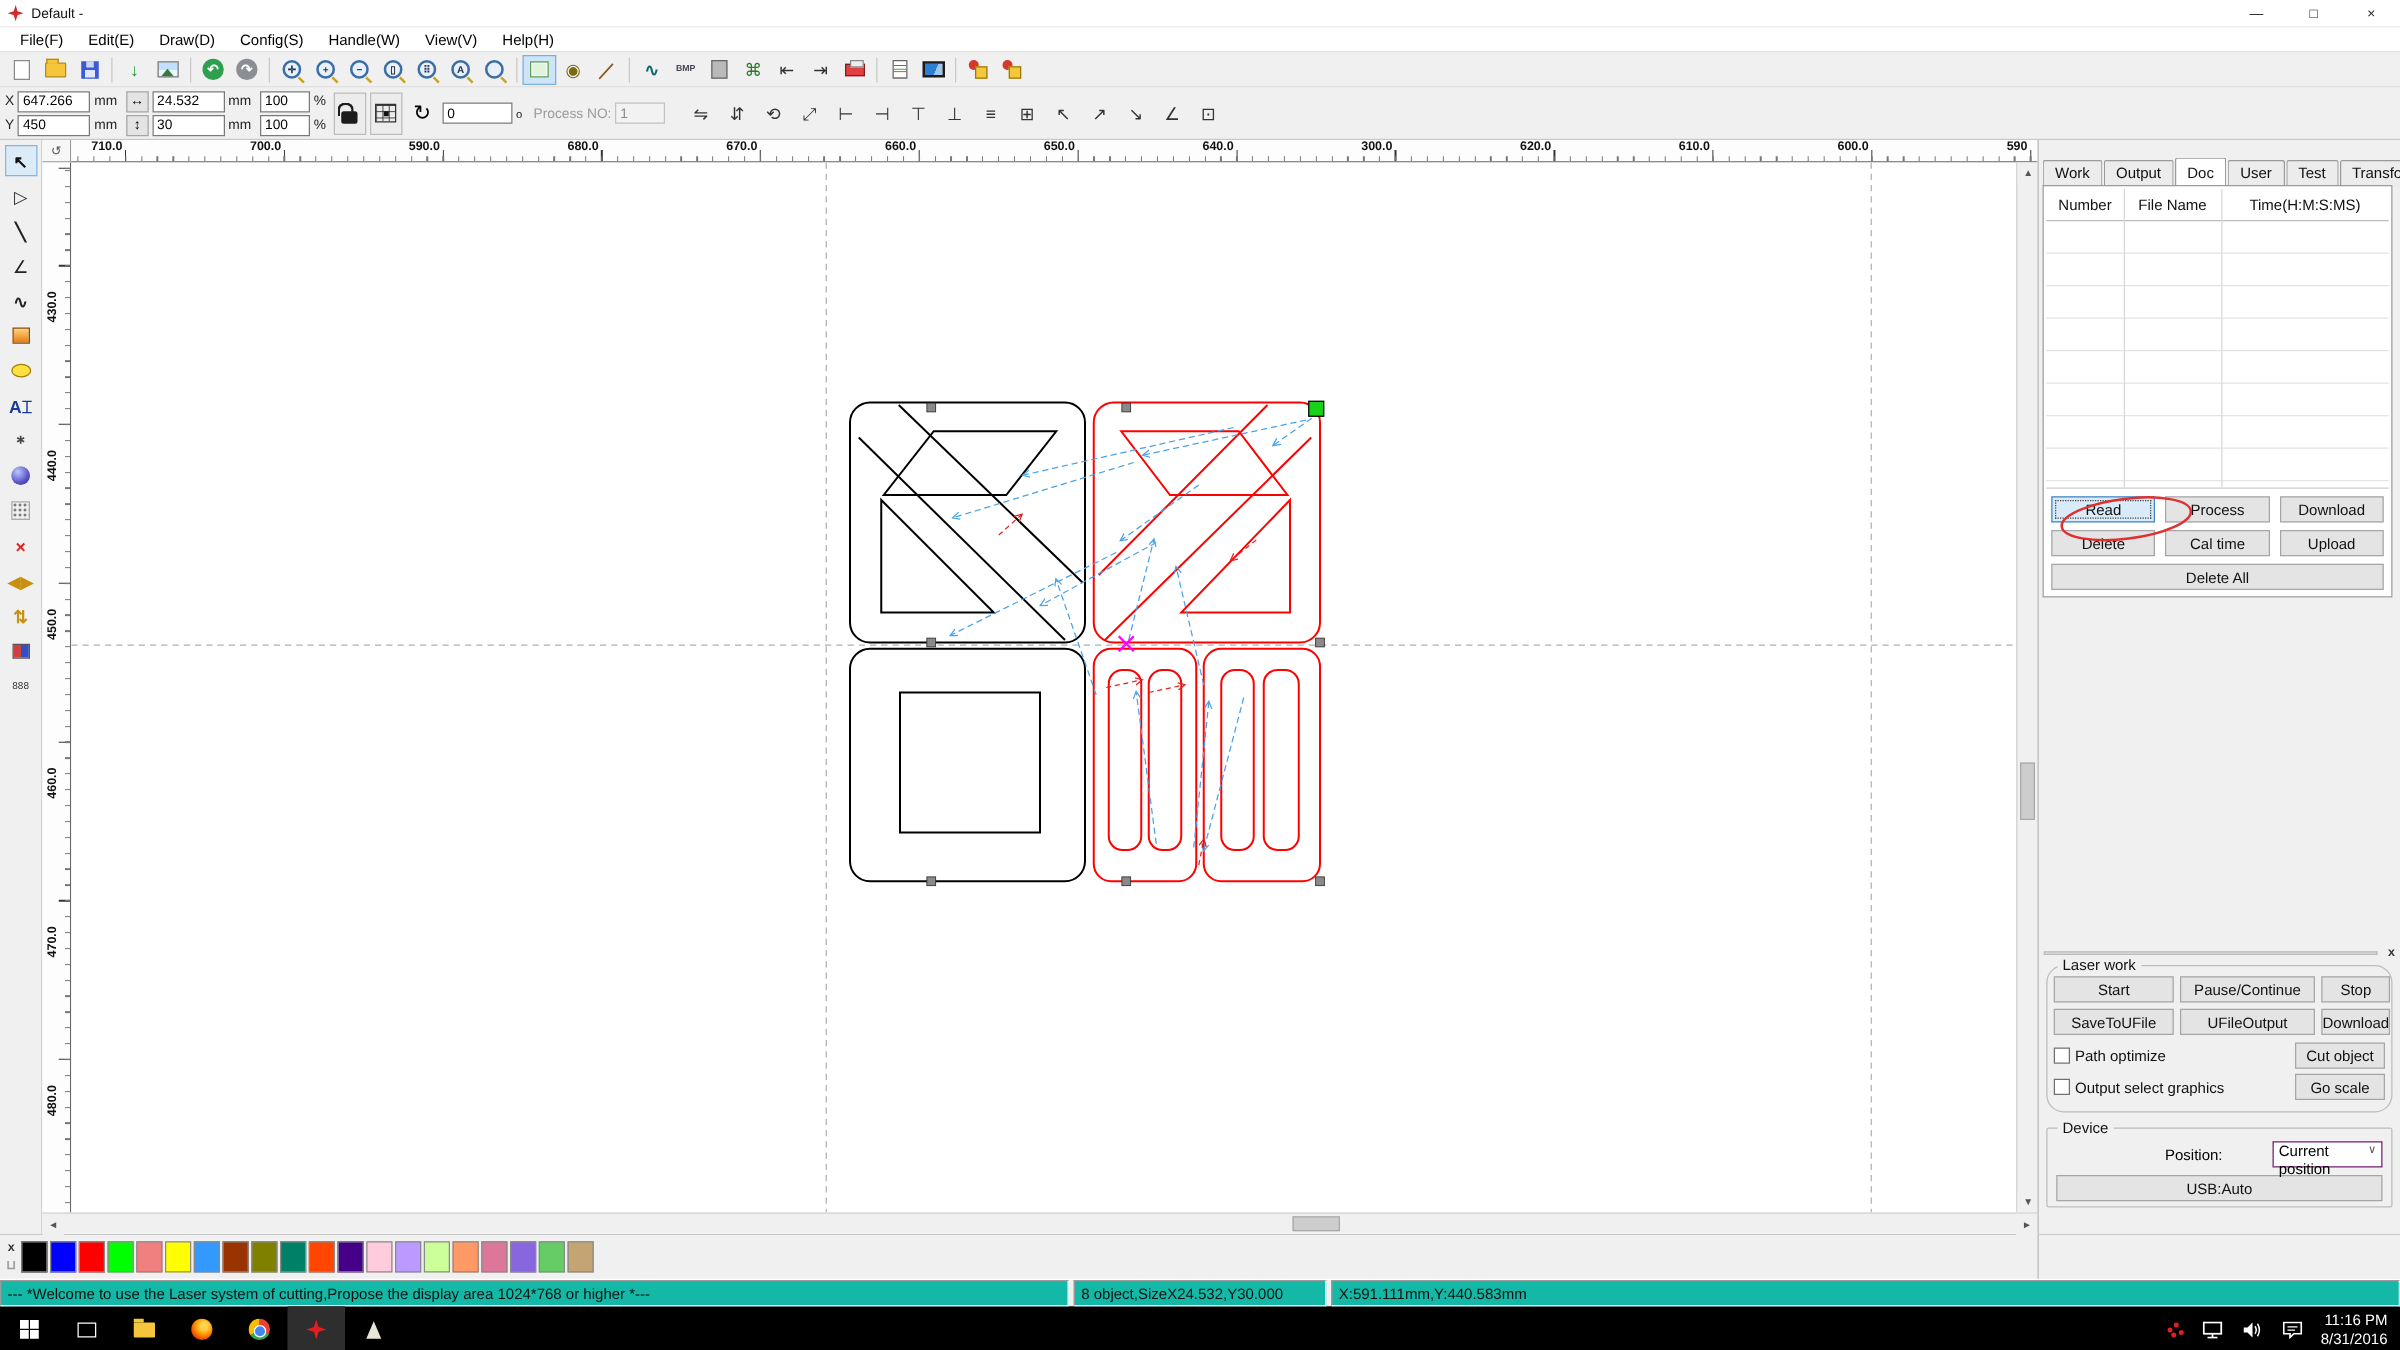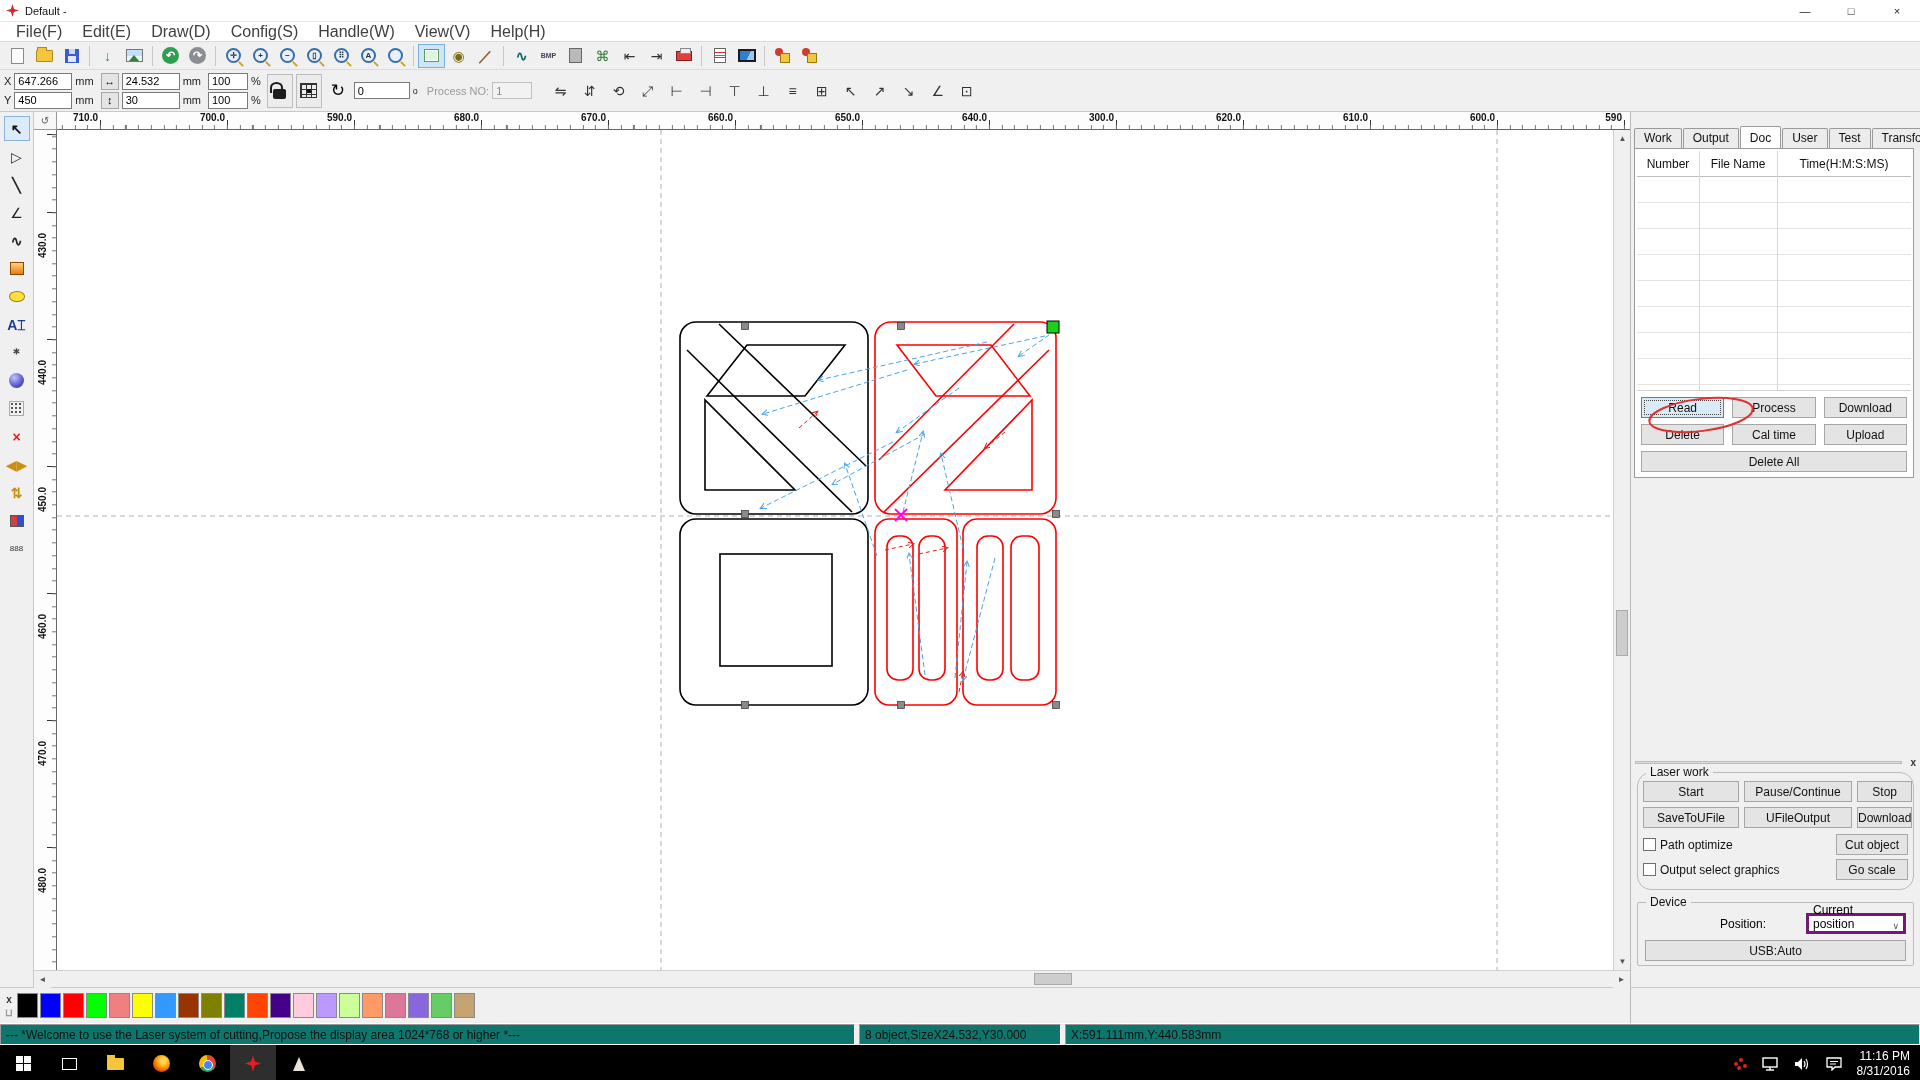--- a/index.html
+++ b/index.html
@@ -10,21 +10,21 @@
   .titlebar { height:22px; background:#fff; display:flex; align-items:center; border-bottom:1px solid #e6e6e6; }
   .app-logo { width:13px; height:13px; margin:0 6px 0 6px; background:#d42a2a;
     clip-path:polygon(50% 0,62% 38%,100% 50%,62% 62%,50% 100%,38% 62%,0 50%,38% 38%); }
   .title-text { font-size:11px; color:#111; }
   .win-controls { margin-left:auto; display:flex; height:22px; }
   .win-btn { width:46px; height:22px; display:flex; align-items:center; justify-content:center;
     font-size:11px; color:#222; cursor:default; }
 
   
   .menubar { height:20px; background:#fff; display:flex; align-items:center; padding-left:6px; border-bottom:1px solid #d9d9d9; }
-  .menu-item { padding:2px 10px; color:#404040; font-size:16px; }
+  .menu-item { padding:2px 10px; color:#000000; font-size:12px; }
 
   
   .toolbar1 { height:28px; background:#f0f0f0; display:flex; align-items:center; padding-left:4px; border-bottom:1px solid #dcdcdc; }
   .tbtn { width:27px; height:24px; display:flex; align-items:center; justify-content:center; border:1px solid transparent; position:relative; }
   .tbtn.active { background:#cfe4f7; border:1px solid #7ab0e0; }
   .tsep { width:1px; height:20px; background:#c8c8c8; margin:0 4px; }
   .glyph { font-size:14px; line-height:1; }
 
   .i-page{width:13px;height:16px;background:#fff;border:1px solid #8a8a8a;}
   .i-folder{width:17px;height:12px;background:#f5c63c;border:1px solid #b08a20;border-radius:1px;position:relative;}
@@ -122,34 +122,34 @@
   .pbtn.read { background:#d9eaf8; border:1px solid #3f85c8; outline:1px dotted #444; outline-offset:-4px; }
   .annot { position:absolute; pointer-events:none; }
 
   .groupbox { position:absolute; left:6px; width:277px; border:1px solid #bcbcbc; border-radius:2px; padding:8px 5px 6px; }
   .groupbox .gb-label { position:absolute; top:-8px; left:8px; background:#f0f0f0; padding:0 4px; font-size:12px; color:#111; }
   .lw-grid { display:grid; grid-template-columns:96px 108px 1fr; gap:5px; }
   .lw-bottom { display:grid; grid-template-columns:1fr 72px; gap:4px 6px; margin-top:6px; align-items:center; }
   .chk { display:flex; align-items:center; gap:4px; font-size:12px; color:#111; }
   .chk .box { width:13px; height:13px; background:#fff; border:1px solid #707070; }
   .dev-row { display:flex; align-items:center; justify-content:flex-end; gap:10px; margin:2px 2px 6px; }
-  .dropdown { width:100px; height:21px; background:#fff; border:3px solid #701a75; display:flex; align-items:flex-end; justify-content:space-between; padding:0 4px; font-size:12px; }
+  .dropdown { width:88px; height:21px; background:#fff; border:1px solid #701a75; display:flex; align-items:flex-start; justify-content:space-between; padding:0 4px; font-size:12px; }
   .panel-x { position:absolute; right:4px; top:645px; font-size:10px; font-weight:bold; color:#333; }
   .panel-sliver { position:absolute; left:4px; right:18px; top:649px; height:3px; background:#dcdcdc; border:1px solid #bcbcbc; }
 
   
   .paletterow { height:36px; display:flex; background:#f0f0f0; border-top:1px solid #c9c9c9; }
   .palette-strip { flex:1; display:flex; align-items:center; gap:2px; padding-left:3px; }
   .pal-x { font-size:10px; font-weight:bold; color:#333; width:12px; text-align:center; }
   .swatch { width:21px; height:25px; border:1px solid #8a8a8a; }
   .palette-right { width:290px; background:#f0f0f0; border-left:1px solid #b9b9b9; }
 
   
   .statusbar { height:22px; display:flex; background:#f0f0f0; border-top:1px solid #fff; }
-  .scell { border:1px solid; border-color:#9a9a9a #fff #fff #9a9a9a; background:#0f766e; display:flex; align-items:center; padding:0 5px; font-size:12px; color:#111; white-space:nowrap; overflow:hidden; }
+  .scell { border:1px solid; border-color:#9a9a9a #fff #fff #9a9a9a; background:#14b8a6; display:flex; align-items:center; padding:0 5px; font-size:12px; color:#111; white-space:nowrap; overflow:hidden; }
   .scell.msg { flex:1; max-width:1522px; }
   .scell.sel { width:202px; margin-left:4px; }
   .scell.pos { flex:1; margin-left:4px; }
 
   
   .taskbar { height:37px; background:#000; display:flex; align-items:stretch; color:#fff; }
   .task-left { display:flex; }
   .task-app { width:46px; display:flex; align-items:center; justify-content:center; }
   .task-app.active { background:#2e2e2e; box-shadow:inset 0 -2px 0 #76b9ed; }
   .winlogo { display:grid; grid-template-columns:7px 7px; grid-template-rows:7px 7px; gap:1px; }

